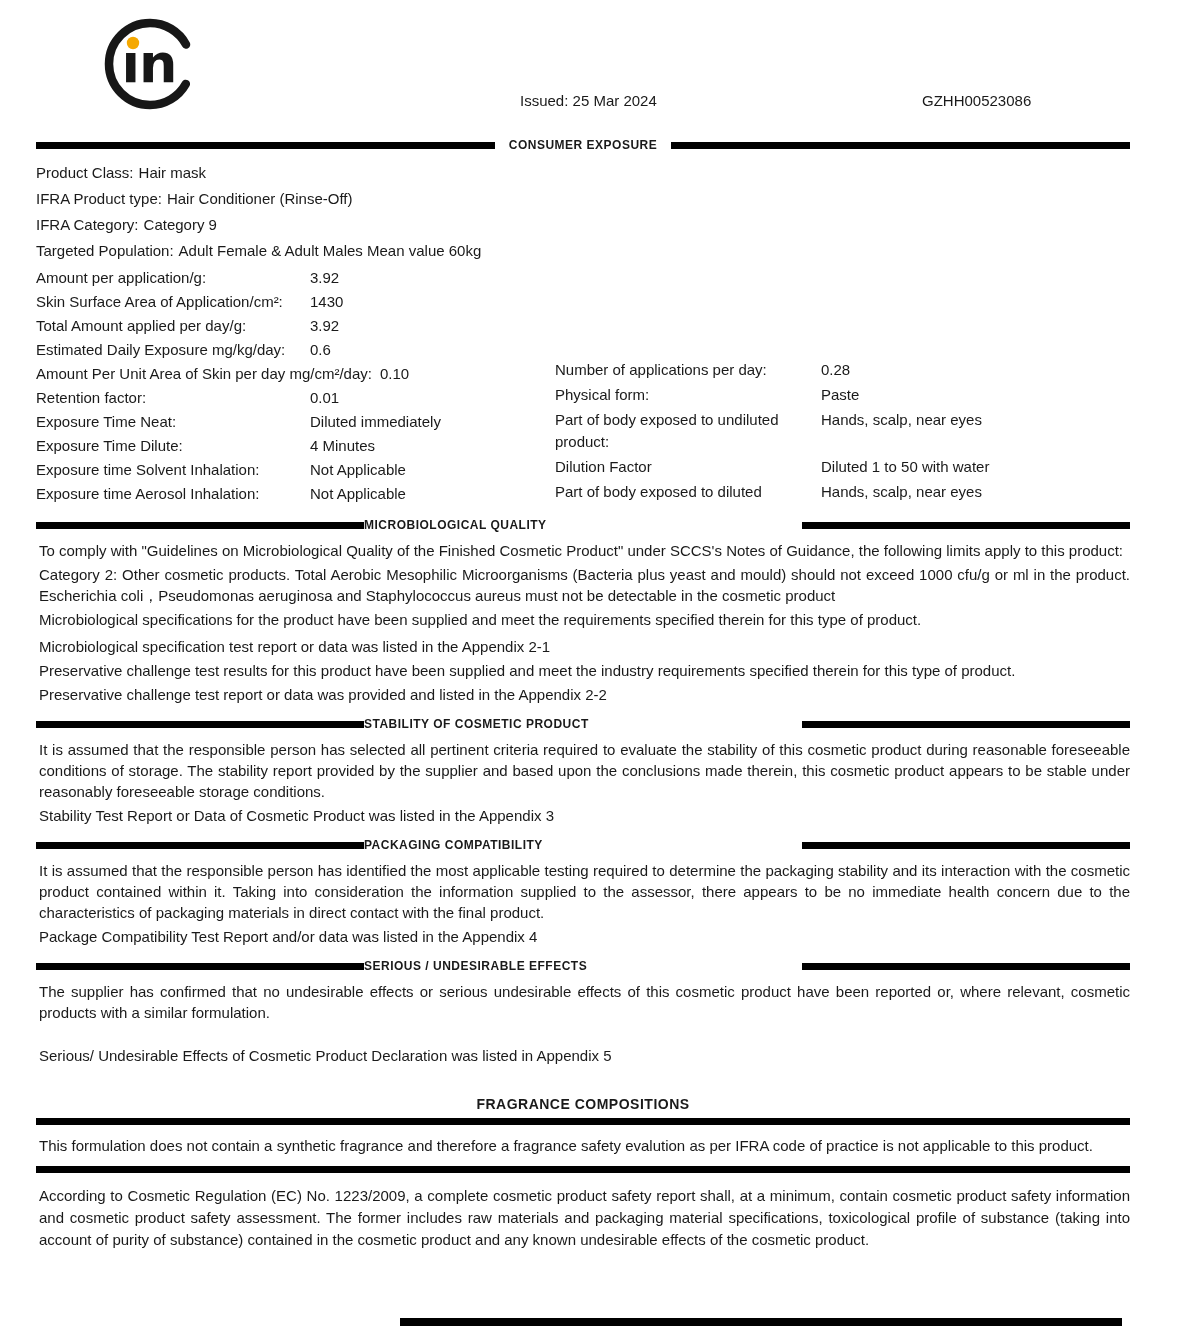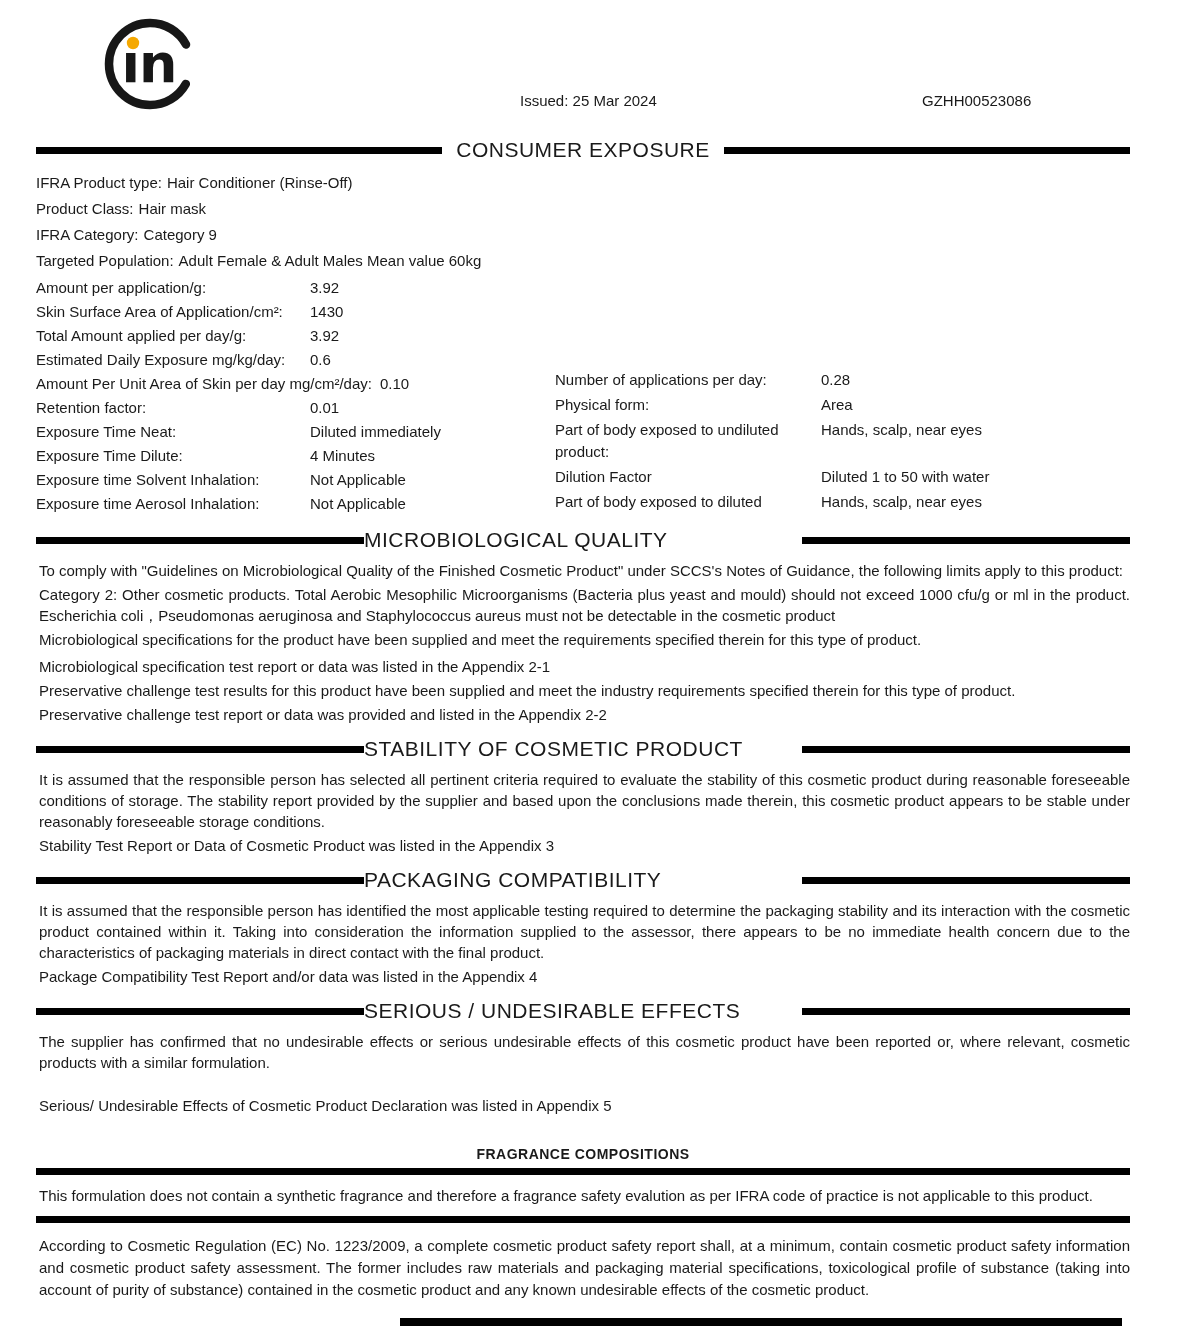--- a/index.html
+++ b/index.html
@@ -13,21 +13,21 @@
 
   
   .doc-header { position:relative; height:114px; }
   .logo { position:absolute; left:57px; top:2px; width:115px; height:102px; }
   .issued { position:absolute; left:484px; top:80px; white-space:nowrap; }
   .refno  { position:absolute; left:886px; top:80px; white-space:nowrap; }
 
   
   .sec-head { display:flex; align-items:center; margin:12px 0 8px; }
   .sec-head .bar { flex:1; height:7px; background:#000; }
-  .sec-head .ttl { font-size:21px; font-weight:normal; letter-spacing:0.5px;
+  .sec-head .ttl { font-size:12px; font-weight:bold; letter-spacing:0.5px;
                    margin:0 14px; white-space:nowrap; }
   .sec-head.wide { justify-content:space-between; }
   .sec-head.wide .bar { flex:none; width:328px; }
   .sec-head.wide .ttl { flex:1; margin:0; }
 
   
   .kv-p { line-height:26px; }
   .kv-p .lbl { margin-right:5px; }
   .cols { display:flex; align-items:flex-end; margin-top:2px; }
   .col-left { width:519px; flex:none; }
@@ -74,24 +74,24 @@
 
   <section>
     <div class="sec-head">
       <span class="bar"></span>
       <h2 class="ttl">CONSUMER EXPOSURE</h2>
       <span class="bar"></span>
     </div>
 
     <div>
       <div class="kv-p">
+        <span class="lbl">Product Class:</span><span class="val">Hair mask</span>
+      </div>
+      <div class="kv-p">
         <span class="lbl">IFRA Product type:</span><span class="val">Hair Conditioner (Rinse-Off)</span>
-      </div>
-      <div class="kv-p">
-        <span class="lbl">Product Class:</span><span class="val">Hair mask</span>
       </div>
       <div class="kv-p">
         <span class="lbl">IFRA Category:</span><span class="val">Category 9</span>
       </div>
       <div class="kv-p">
         <span class="lbl">Targeted Population:</span><span class="val">Adult Female &amp; Adult Males Mean value 60kg</span>
       </div>
     </div>
 
     <div class="cols">
@@ -128,21 +128,21 @@
         </div>
       </div>
 
       <div class="col-right">
         <div class="kv-r">
           <span class="lbl">Number of applications per day:</span>
             <span class="val">0.28</span>
         </div>
         <div class="kv-r">
           <span class="lbl">Physical form:</span>
-            <span class="val">Area</span>
+            <span class="val">Paste</span>
         </div>
         <div class="kv-r">
           <span class="lbl">Part of body exposed to undiluted product:</span>
             <span class="val">Hands, scalp, near eyes</span>
         </div>
         <div class="kv-r">
           <span class="lbl">Dilution Factor</span>
             <span class="val">Diluted 1 to 50 with water</span>
         </div>
         <div class="kv-r">

